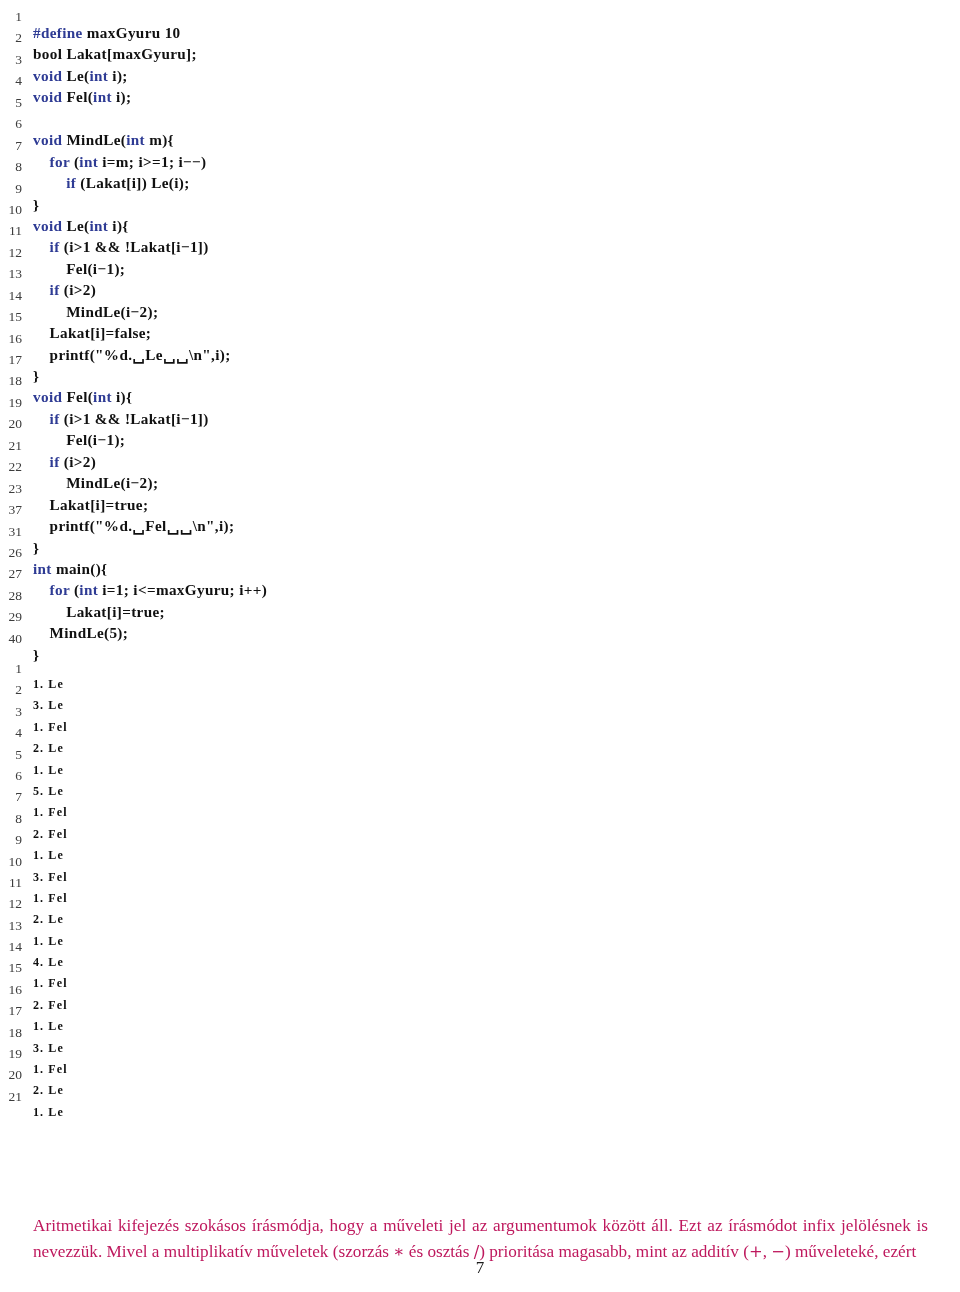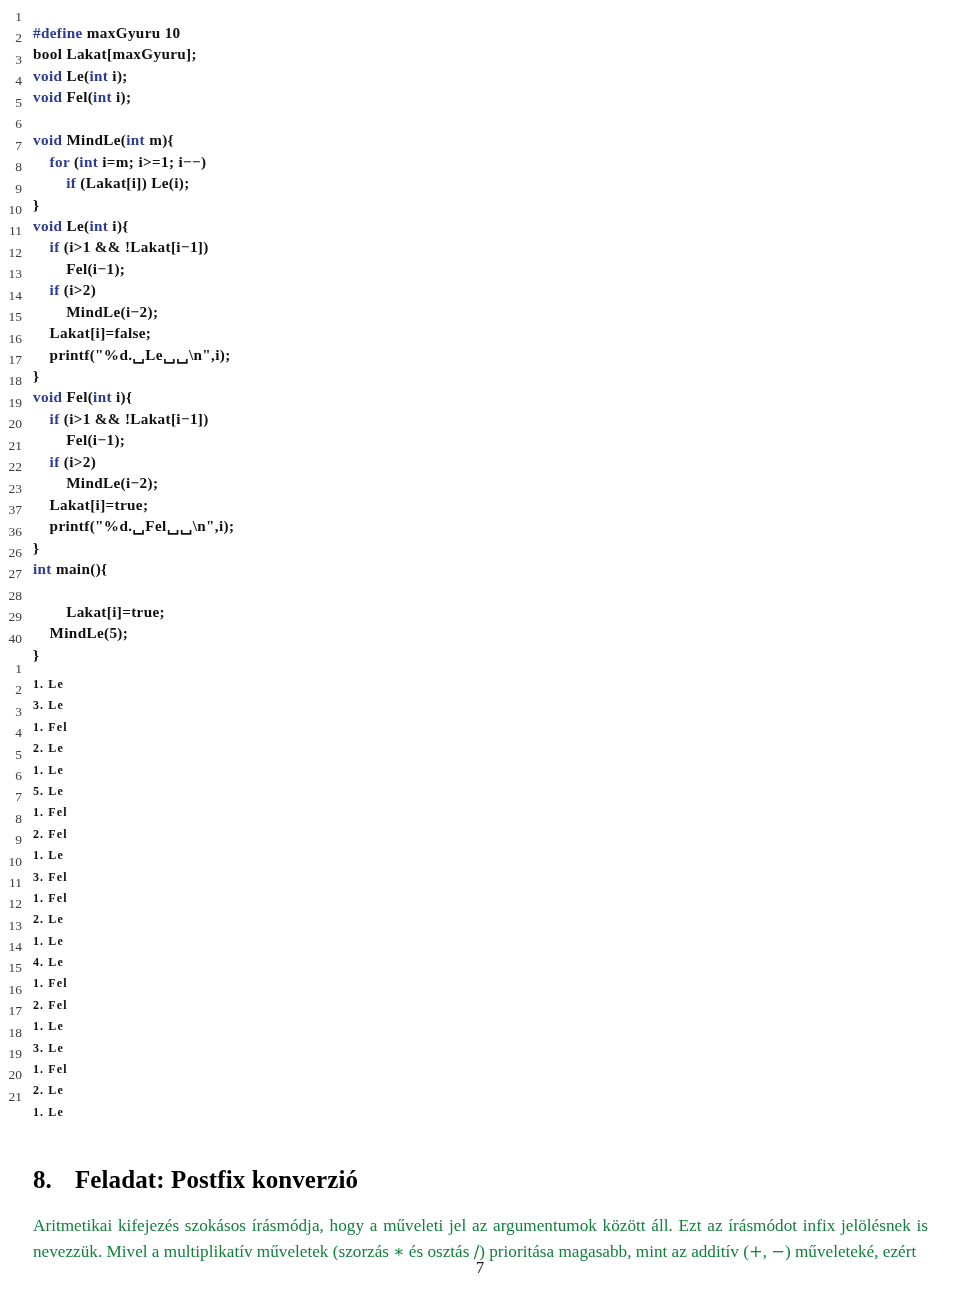--- a/index.html
+++ b/index.html
@@ -95,21 +95,21 @@
   
   #body-paragraph {
     position: absolute;
     left: 33px;
     top: 1196px;
     width: 895px;
     font-size: 17.2px;
     line-height: 25.5px;
     text-align: justify;
     text-justify: inter-word;
-    color: #15803d;
+    color: #be185d;
   }
   #body-paragraph .mathop {
     font-family: "DejaVu Serif", serif;
     font-size: 16.4px;
   }
 
   
   #page-number {
     position: absolute;
     left: 0;
@@ -143,23 +143,23 @@
       <div class="code-line"><span class="lineno">15</span><span class="codetext">    Lakat[i]=false;</span></div>
       <div class="code-line"><span class="lineno">16</span><span class="codetext">    printf("%d.␣Le␣␣\n",i);</span></div>
       <div class="code-line"><span class="lineno">17</span><span class="codetext">}</span></div>
       <div class="code-line"><span class="lineno">18</span><span class="codetext"><span class="kw">void</span> Fel(<span class="kw">int</span> i){</span></div>
       <div class="code-line"><span class="lineno">19</span><span class="codetext">    <span class="kw">if</span> (i&gt;1 &amp;&amp; !Lakat[i−1])</span></div>
       <div class="code-line"><span class="lineno">20</span><span class="codetext">        Fel(i−1);</span></div>
       <div class="code-line"><span class="lineno">21</span><span class="codetext">    <span class="kw">if</span> (i&gt;2)</span></div>
       <div class="code-line"><span class="lineno">22</span><span class="codetext">        MindLe(i−2);</span></div>
       <div class="code-line"><span class="lineno">23</span><span class="codetext">    Lakat[i]=true;</span></div>
       <div class="code-line"><span class="lineno">37</span><span class="codetext">    printf("%d.␣Fel␣␣\n",i);</span></div>
-      <div class="code-line"><span class="lineno">36</span><span class="codetext">}</span></div>
+      <div class="code-line"><span class="lineno">31</span><span class="codetext">}</span></div>
       <div class="code-line"><span class="lineno">26</span><span class="codetext"><span class="kw">int</span> main(){</span></div>
-      <div class="code-line"><span class="lineno">27</span></div>
+      <div class="code-line"><span class="lineno">27</span><span class="codetext">    <span class="kw">for</span> (<span class="kw">int</span> i=1; i&lt;=maxGyuru; i++)</span></div>
       <div class="code-line"><span class="lineno">28</span><span class="codetext">        Lakat[i]=true;</span></div>
       <div class="code-line"><span class="lineno">29</span><span class="codetext">    MindLe(5);</span></div>
       <div class="code-line"><span class="lineno">40</span><span class="codetext">}</span></div>
     </div>
 
   <div class="listing" id="listing-output">
       <div class="code-line"><span class="lineno">1</span><span class="codetext">1. Le</span></div>
       <div class="code-line"><span class="lineno">2</span><span class="codetext">3. Le</span></div>
       <div class="code-line"><span class="lineno">3</span><span class="codetext">1. Fel</span></div>
       <div class="code-line"><span class="lineno">4</span><span class="codetext">2. Le</span></div>
@@ -175,21 +175,18 @@
       <div class="code-line"><span class="lineno">14</span><span class="codetext">4. Le</span></div>
       <div class="code-line"><span class="lineno">15</span><span class="codetext">1. Fel</span></div>
       <div class="code-line"><span class="lineno">16</span><span class="codetext">2. Fel</span></div>
       <div class="code-line"><span class="lineno">17</span><span class="codetext">1. Le</span></div>
       <div class="code-line"><span class="lineno">18</span><span class="codetext">3. Le</span></div>
       <div class="code-line"><span class="lineno">19</span><span class="codetext">1. Fel</span></div>
       <div class="code-line"><span class="lineno">20</span><span class="codetext">2. Le</span></div>
       <div class="code-line"><span class="lineno">21</span><span class="codetext">1. Le</span></div>
     </div>
 
-  <h2 id="section-heading">
-    <span class="num">8.</span><span>Feladat: Postfix konverzió</span>
-  </h2>
 
   <p id="body-paragraph">Aritmetikai kifejezés szokásos írásmódja, hogy a műveleti jel az argumentumok között áll. Ezt az írásmódot infix jelölésnek is nevezzük. Mivel a multiplikatív műveletek (szorzás <span class="mathop">∗</span> és osztás <span class="mathop">/</span>) prioritása magasabb, mint az additív (<span class="mathop">+</span>, <span class="mathop">−</span>) műveleteké, ezért</p>
 
   <div id="page-number">7</div>
 
 </div>
 
 </body></html>

